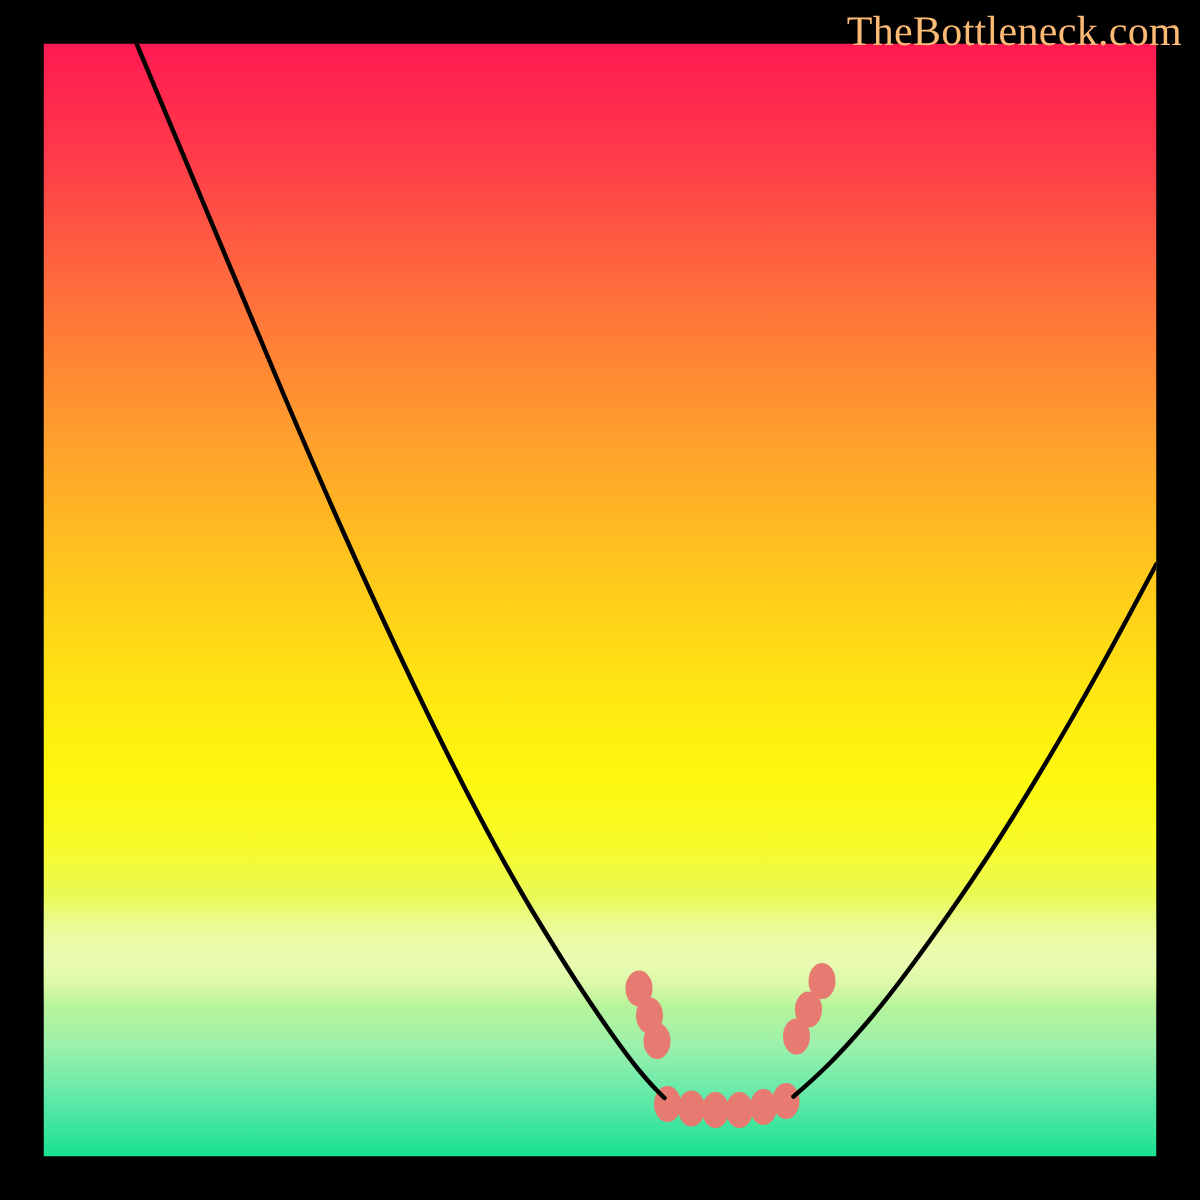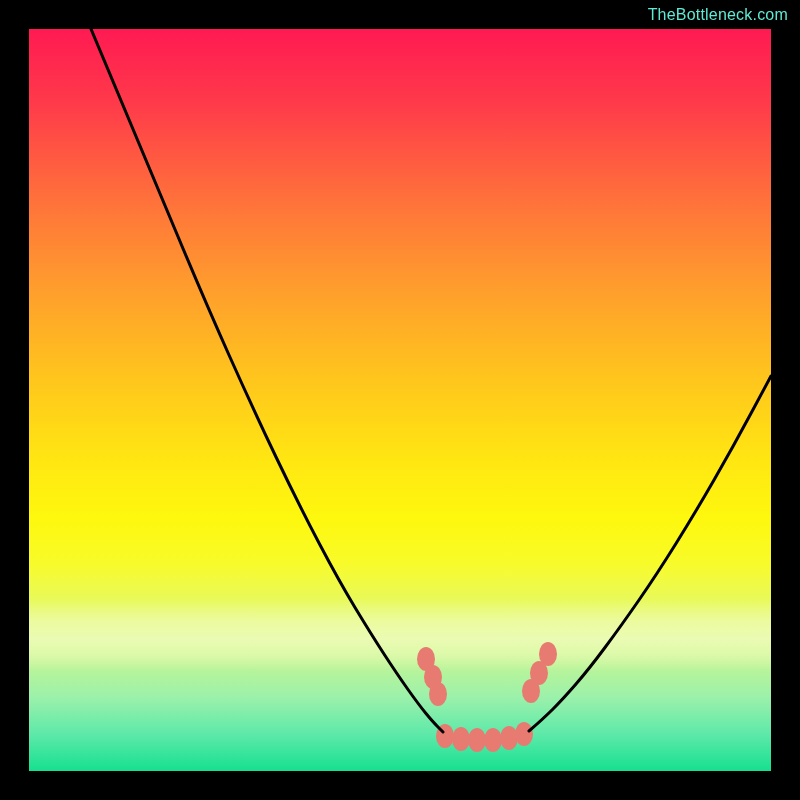--- a/index.html
+++ b/index.html
@@ -62,24 +62,25 @@
     pointer-events: none;
   }
   svg.curves {
     position: absolute;
     inset: 0;
   }
   .watermark {
     position: absolute;
     top: 6px;
     right: 12px;
-    color: #5eead4;
-    font-size: 16px;
+    color: #fdba74;
+    font-size: 28px;
     letter-spacing: 0.2px;
     user-select: none;
+    font-family: Liberation Serif, serif;
   }
 </style>
 </head>
 <body>
 
 <div class="stage">
   <div class="plot">
     <div class="gradient"></div>
     <div class="pale-band"></div>
     <svg class="curves" viewBox="0 0 742 742" preserveAspectRatio="none">

